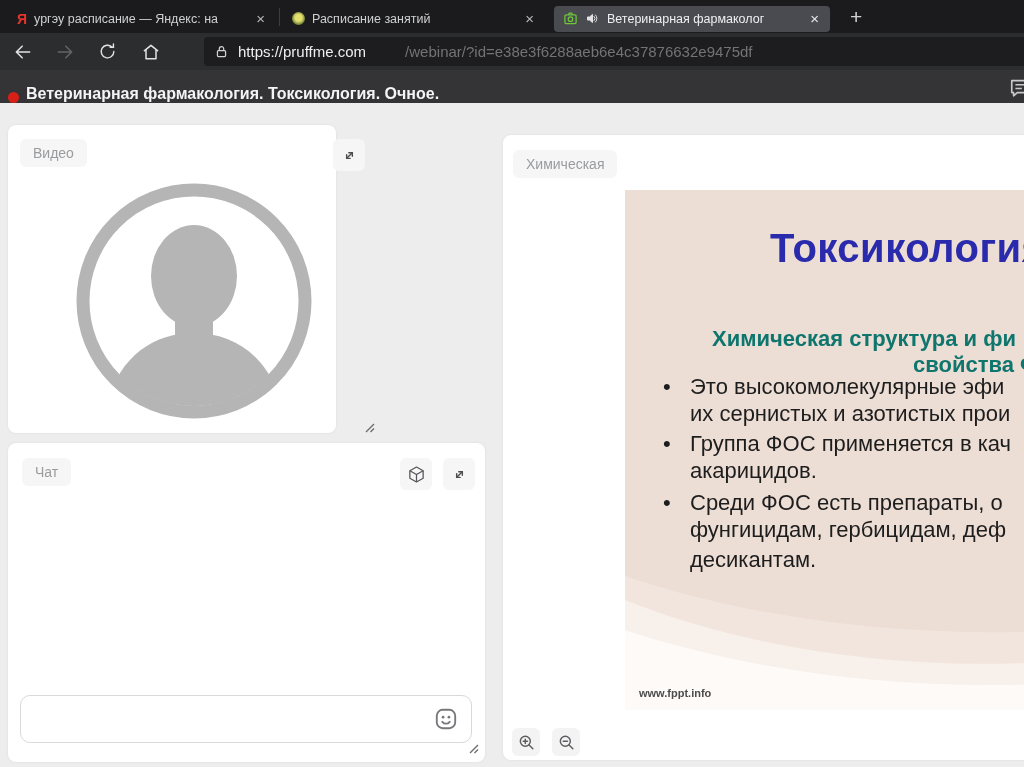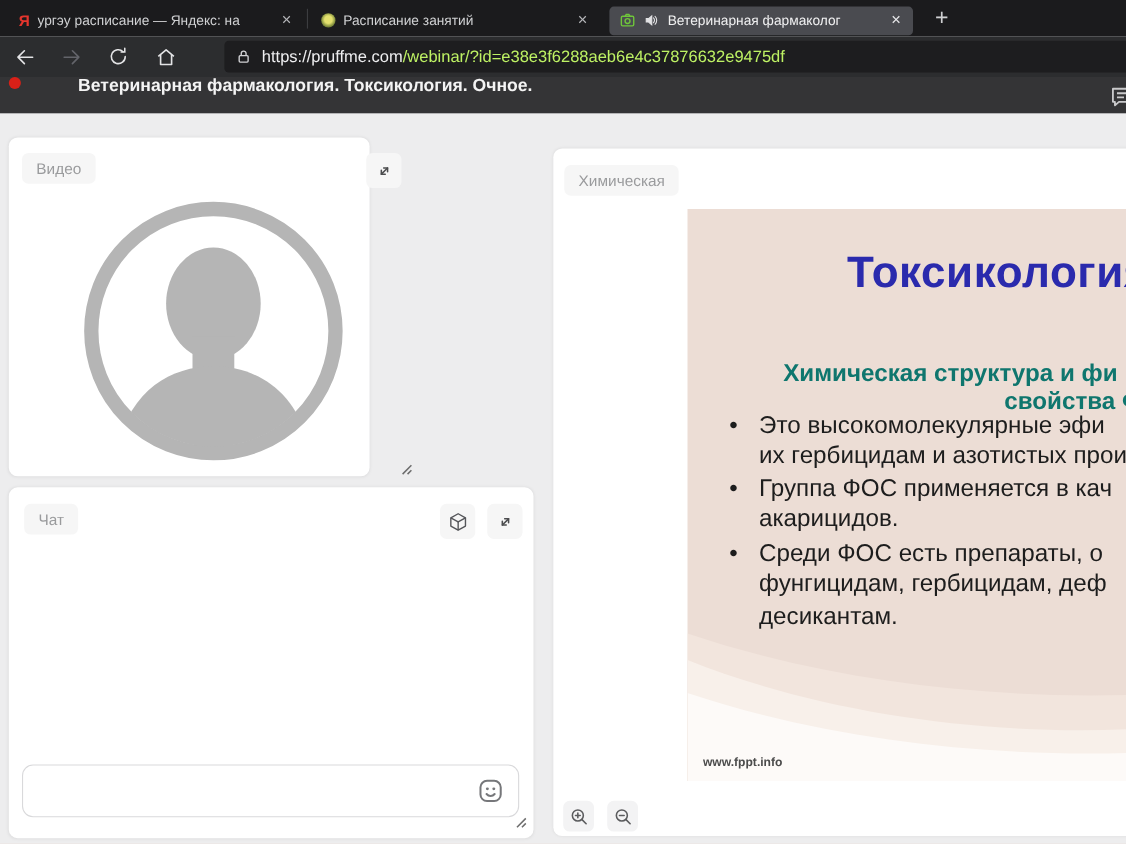--- a/index.html
+++ b/index.html
@@ -19,23 +19,23 @@
   .favicon-circle{width:13px;height:13px;border-radius:50%;background:radial-gradient(circle at 50% 45%, #e3e06e 0 35%, #7f8d3c 65%, #4d5a28 100%);}
   .newtab{color:#cfd0d2;font-size:21px;margin-left:20px;font-weight:300;}
   .t1{width:250px;margin-left:8px;}
   .t2{width:244px;}
   .t3{width:258px;margin-left:9px;}
 
   .toolbar{position:absolute;left:0;top:33px;width:100%;height:37px;background:#2c2d2f;display:flex;align-items:center;}
   .navbtn{width:30px;height:28px;display:flex;align-items:center;justify-content:center;margin-left:8px;}
   .urlfield{position:absolute;left:204px;top:4px;height:29px;width:880px;background:#1d1d1f;border-radius:4px;display:flex;align-items:center;padding:0 10px;gap:9px;}
   .url-host{color:#eeeef0;font-size:15px;white-space:nowrap;}
-  .url-path{color:#bef264;font-size:15px;white-space:nowrap;}
-
-  .page-header{position:absolute;left:0;top:70px;width:100%;height:33px;background:#343436;display:flex;align-items:flex-start;gap:45px;}
+  .url-path{color:#737373;font-size:15px;white-space:nowrap;margin-left:39px;}
+
+  .page-header{position:absolute;left:0;top:70px;width:100%;height:33px;background:#343436;display:flex;align-items:flex-end;}
   .live-dot{width:11px;height:11px;border-radius:50%;background:#d92018;margin-left:8px;flex:none;}
   .page-header-title{color:#f4f4f4;font-size:16px;font-weight:bold;margin-left:7px;white-space:nowrap;}
   .header-chat-icon{position:absolute;right:-7px;top:7px;}
 
   
   .panel{position:absolute;background:#fff;border-radius:8px;box-shadow:0 0 3px rgba(0,0,0,.07);}
   .panel-video{left:8px;top:125px;width:328px;height:308px;}
   .panel-chat{left:8px;top:443px;width:477px;height:319px;}
   .panel-pres{left:503px;top:135px;width:565px;height:625px;}
   .pill{position:absolute;background:#f6f6f6;border-radius:6px;color:#9a9b9d;font-size:14px;padding:7px 13px;line-height:1;}
@@ -211,21 +211,21 @@
 
 <div class="panel panel-pres">
   <span class="pill" style="left:10px;top:15px;">Химическая</span>
 
   <div class="slide">
     <div class="slide-title">Токсикология</div>
     <div class="slide-sub sub1">Химическая структура и фи</div>
     <div class="slide-sub sub2">свойства ФОС</div>
 
     <div class="slide-line" style="top:184px;"><span class="b">•</span><span>Это высокомолекулярные эфи</span></div>
-    <div class="slide-line" style="top:211px;"><span class="b"></span><span>их гербицидам и азотистых прои</span></div>
+    <div class="slide-line" style="top:211px;"><span class="b"></span><span>их сернистых и азотистых прои</span></div>
     <div class="slide-line" style="top:241px;"><span class="b">•</span><span>Группа ФОС применяется в кач</span></div>
     <div class="slide-line" style="top:268px;"><span class="b"></span><span>акарицидов.</span></div>
     <div class="slide-line" style="top:300px;"><span class="b">•</span><span>Среди ФОС есть препараты, о</span></div>
     <div class="slide-line" style="top:327px;"><span class="b"></span><span>фунгицидам, гербицидам, деф</span></div>
     <div class="slide-line" style="top:357px;"><span class="b"></span><span>десикантам.</span></div>
 
     <svg class="swoosh" viewBox="0 0 900 142" preserveAspectRatio="none">
       <path d="M0 8 C 160 62 360 78 540 52 C 700 29 820 6 900 -4 L900 142 L0 142 Z" fill="#f2e5dd"></path>
       <path d="M0 32 C 150 92 350 112 525 82 C 690 53 810 18 900 6 L900 142 L0 142 Z" fill="#f8f0ea"></path>
       <path d="M0 62 C 180 122 400 130 565 100 C 725 70 835 36 900 26 L900 142 L0 142 Z" fill="#fdfaf8"></path>

